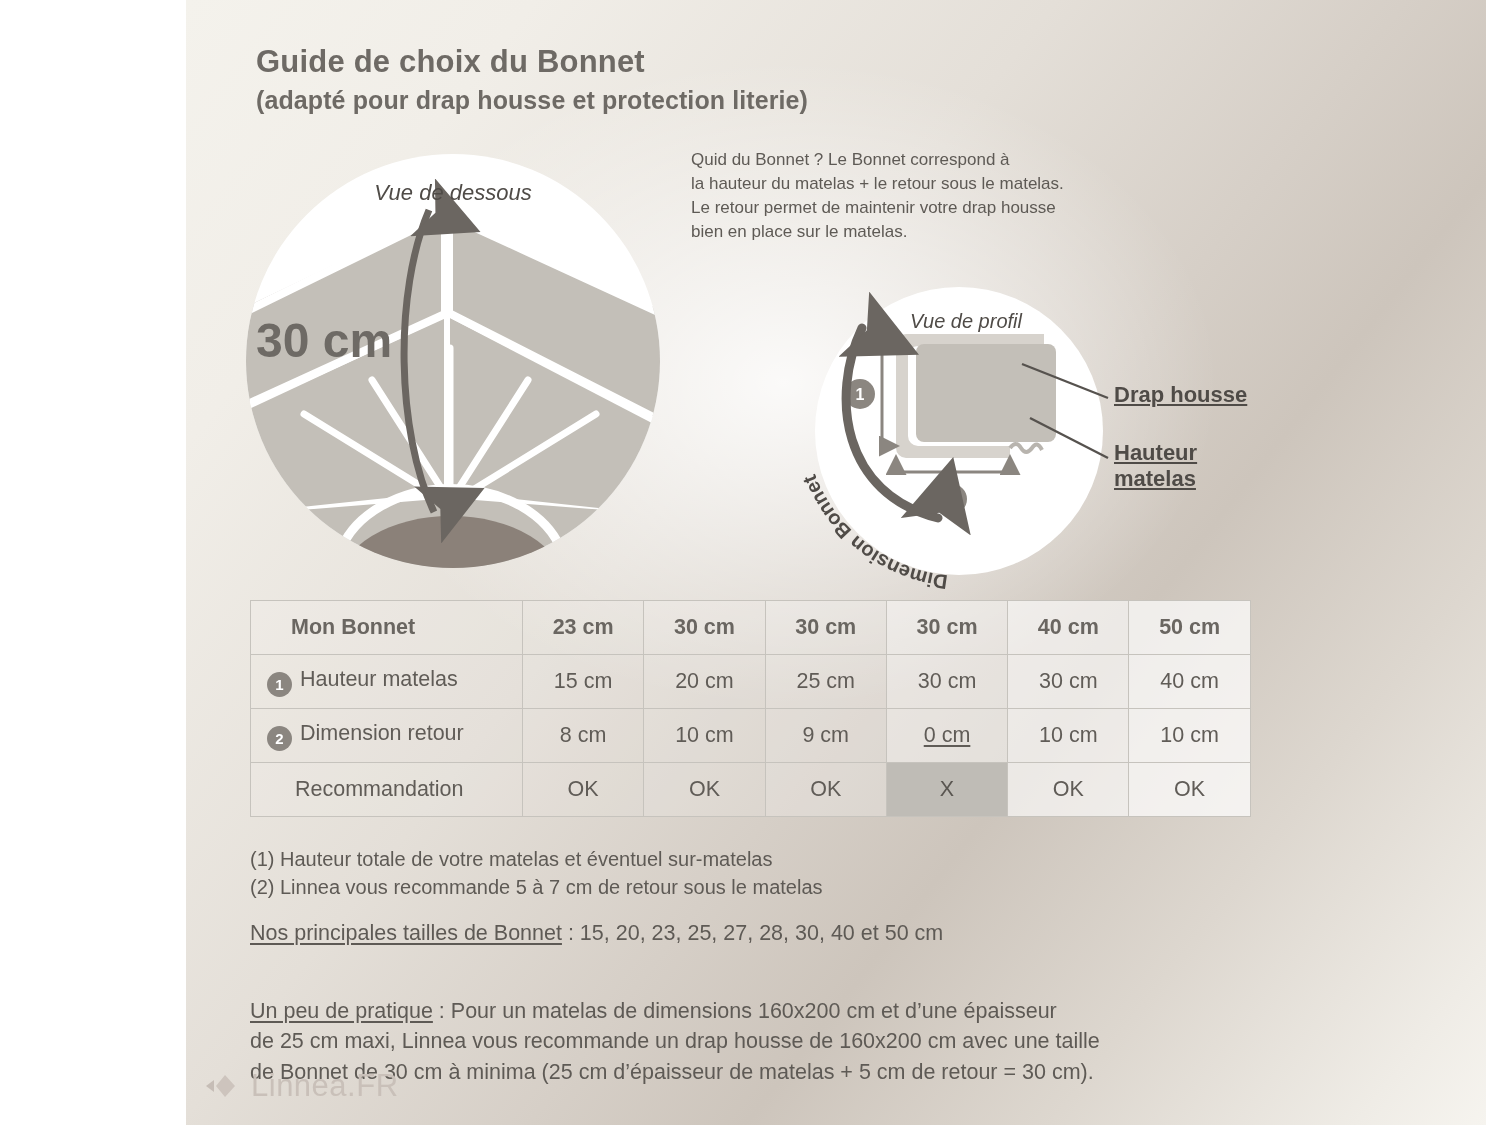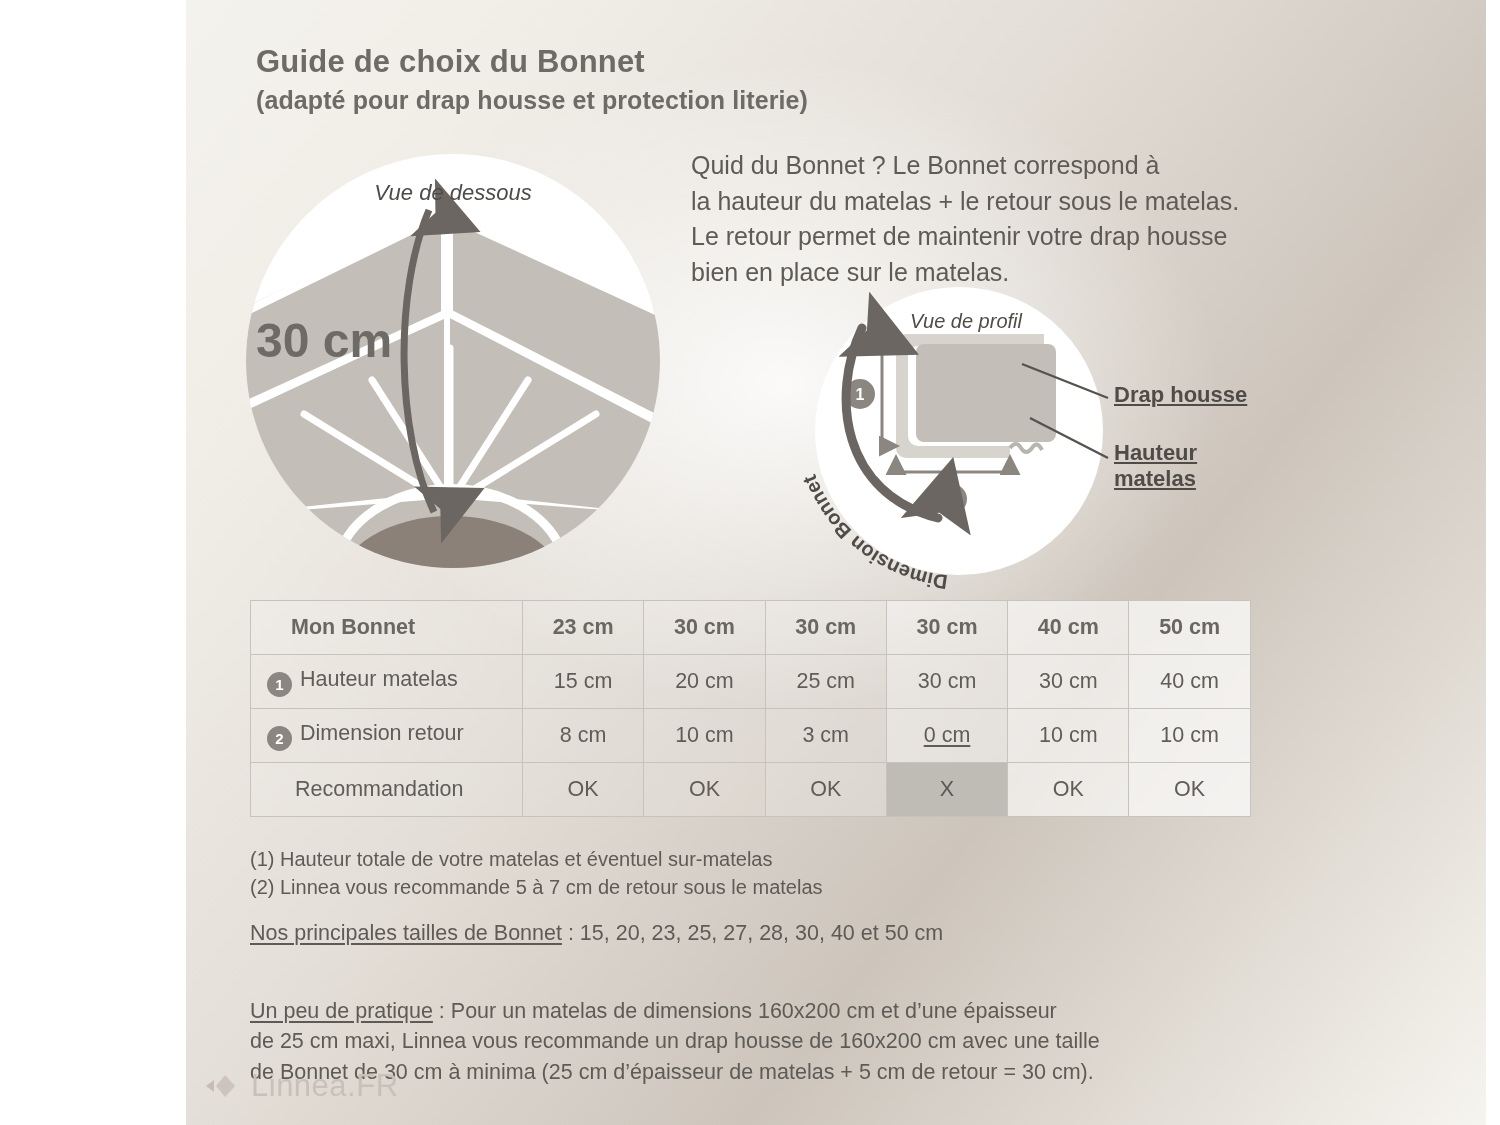--- a/index.html
+++ b/index.html
@@ -57,21 +57,21 @@
     line-height: 1.2;
     margin: 4px 0 16px 0;
   }
 
   
   #intro {
     position: absolute;
     left: 505px;
     top: 148px;
     width: 580px;
-    font-size: 25px;
+    font-size: 17px;
     color: #5e5a55;
     line-height: 1.42;
     white-space: pre-line;
   }
 
   
   .circle-wrap { position: absolute; }
 
   #circle-dessous {
     left: 58px;
@@ -377,21 +377,21 @@
           <td class="col5">30 cm</td>
           <td class="col6">40 cm</td>
         </tr>
 
         <tr>
           <td class="rowlabel col1">
             <span class="badge">2</span><span>Dimension retour</span>
           </td>
           <td class="col1">8 cm</td>
           <td class="col2">10 cm</td>
-          <td class="col3">3 cm</td>
+          <td class="col3">9 cm</td>
           <td class="col4">
             <span class="underlined">0 cm</span>
           </td>
           <td class="col5">10 cm</td>
           <td class="col6">10 cm</td>
         </tr>
 
         <tr>
           <td class="reclabel col1">Recommandation</td>
           <td class="col1">OK</td>

